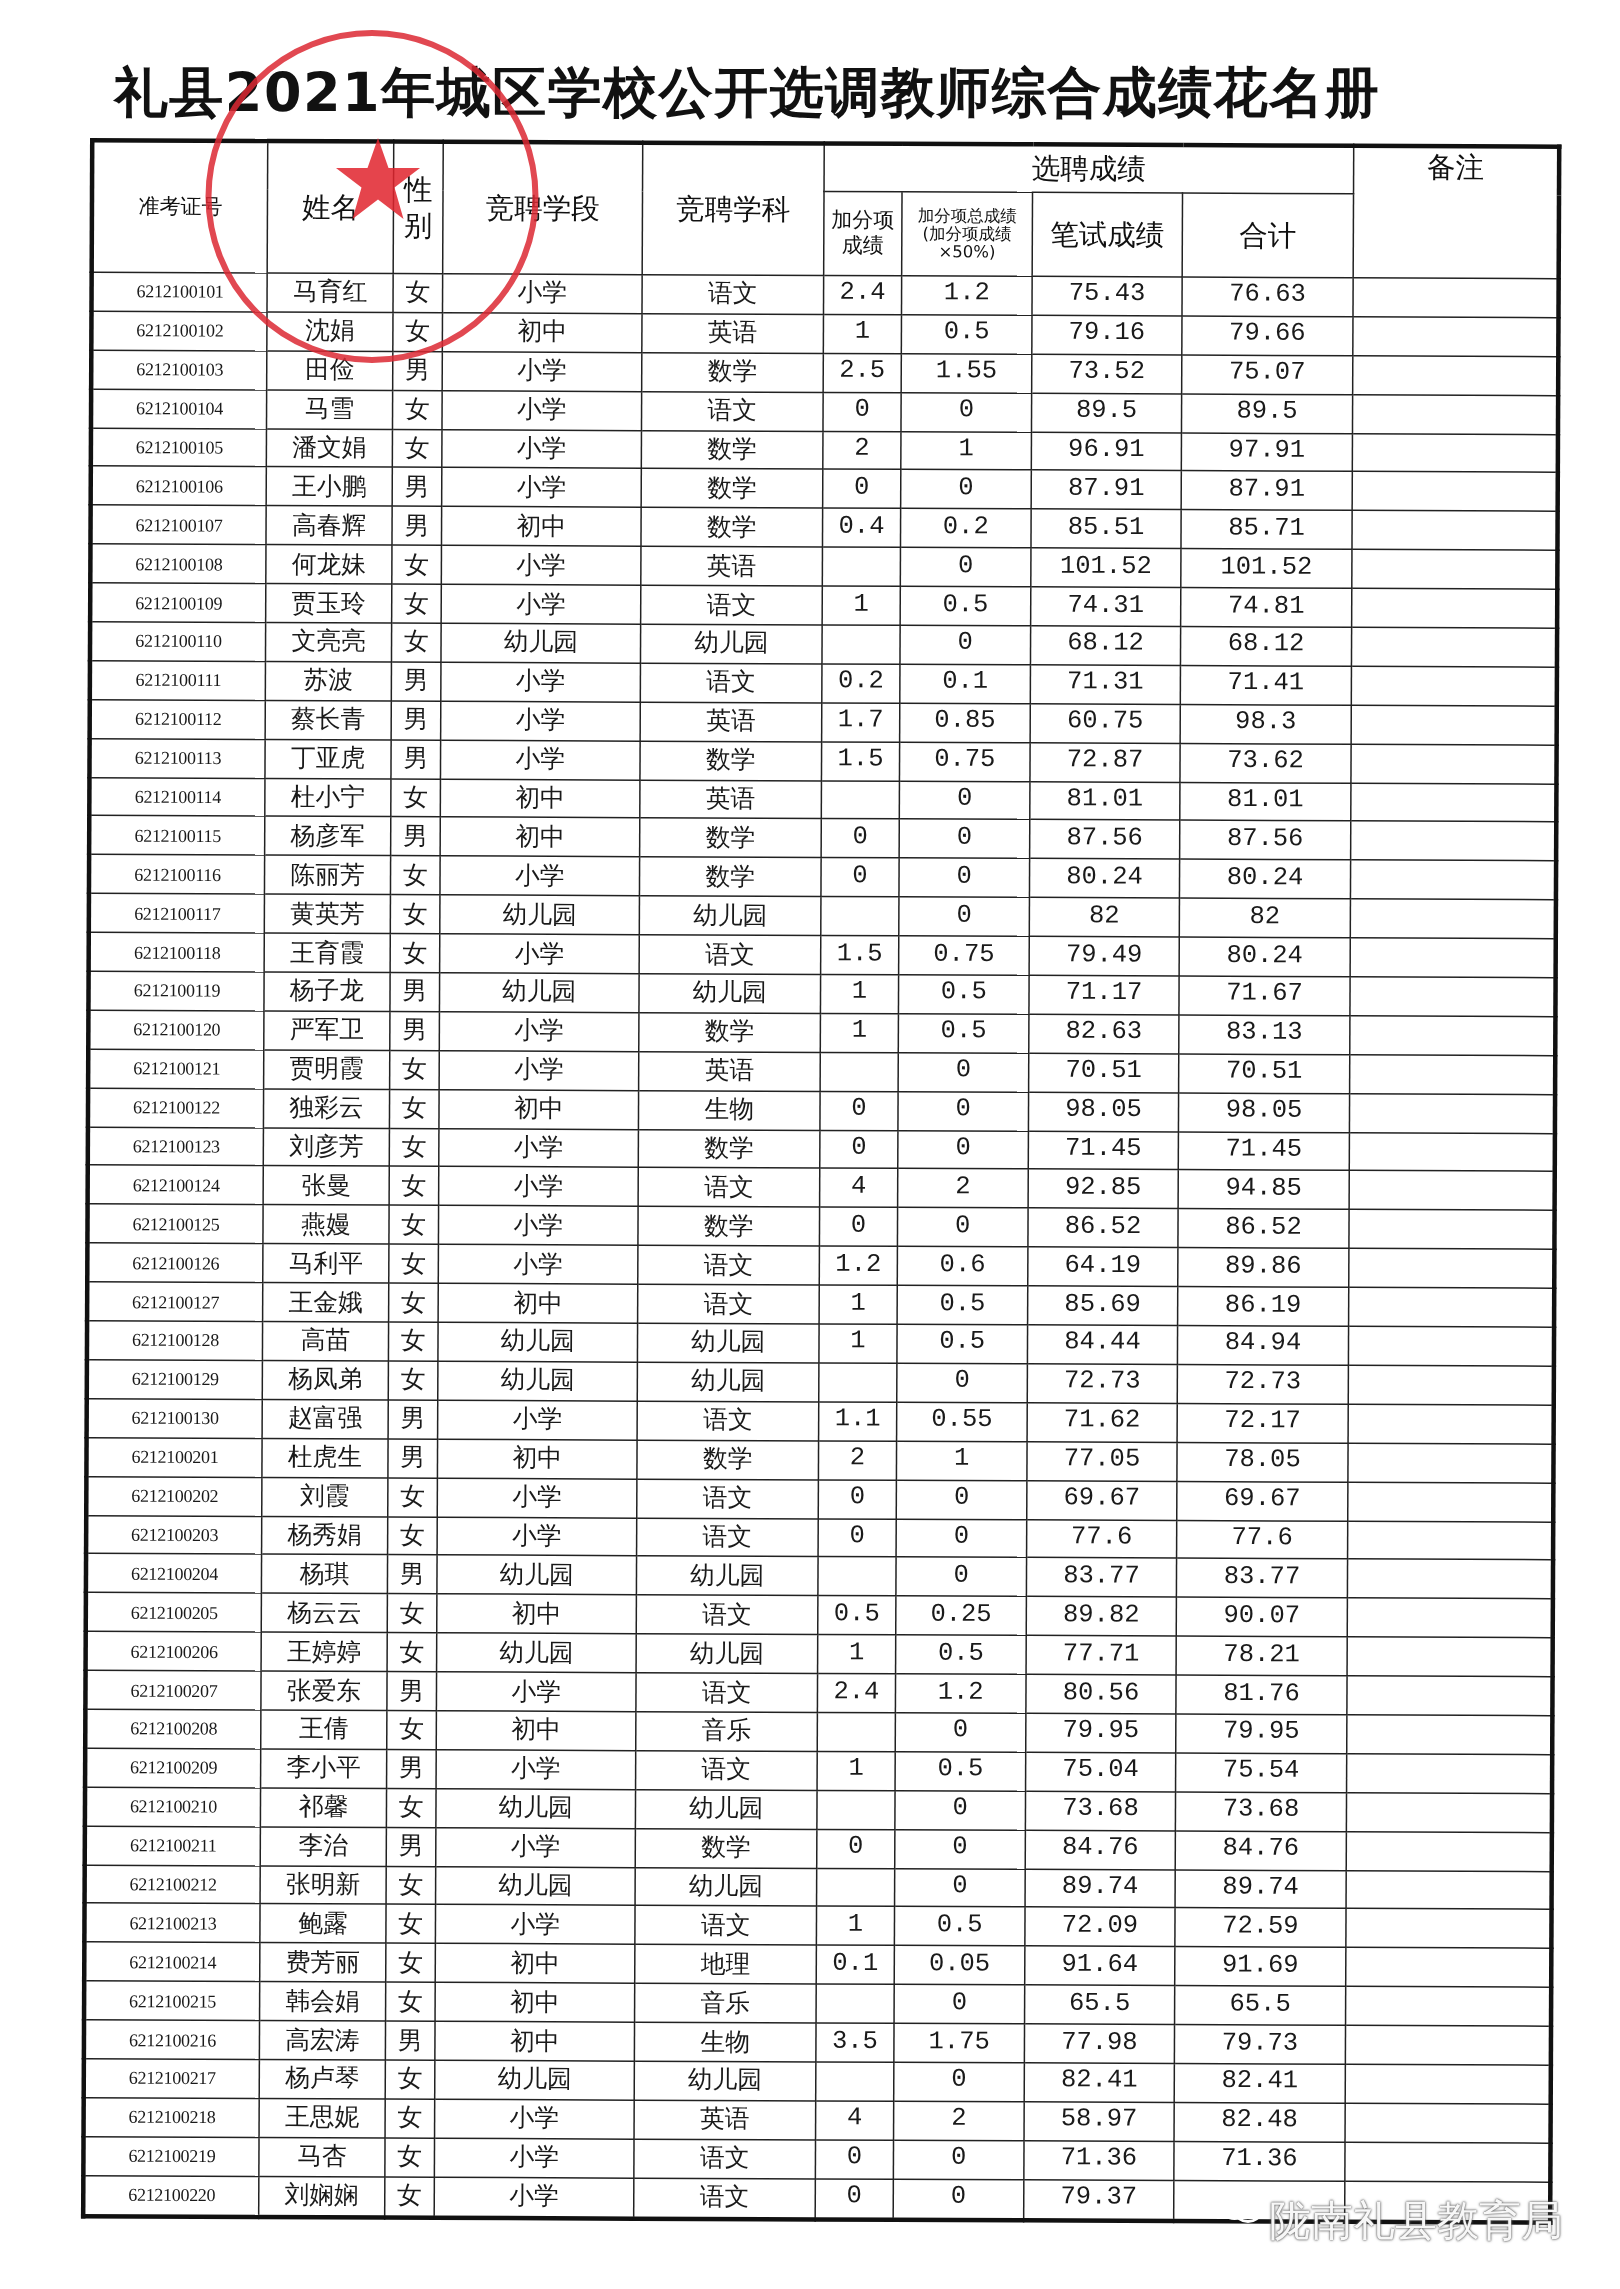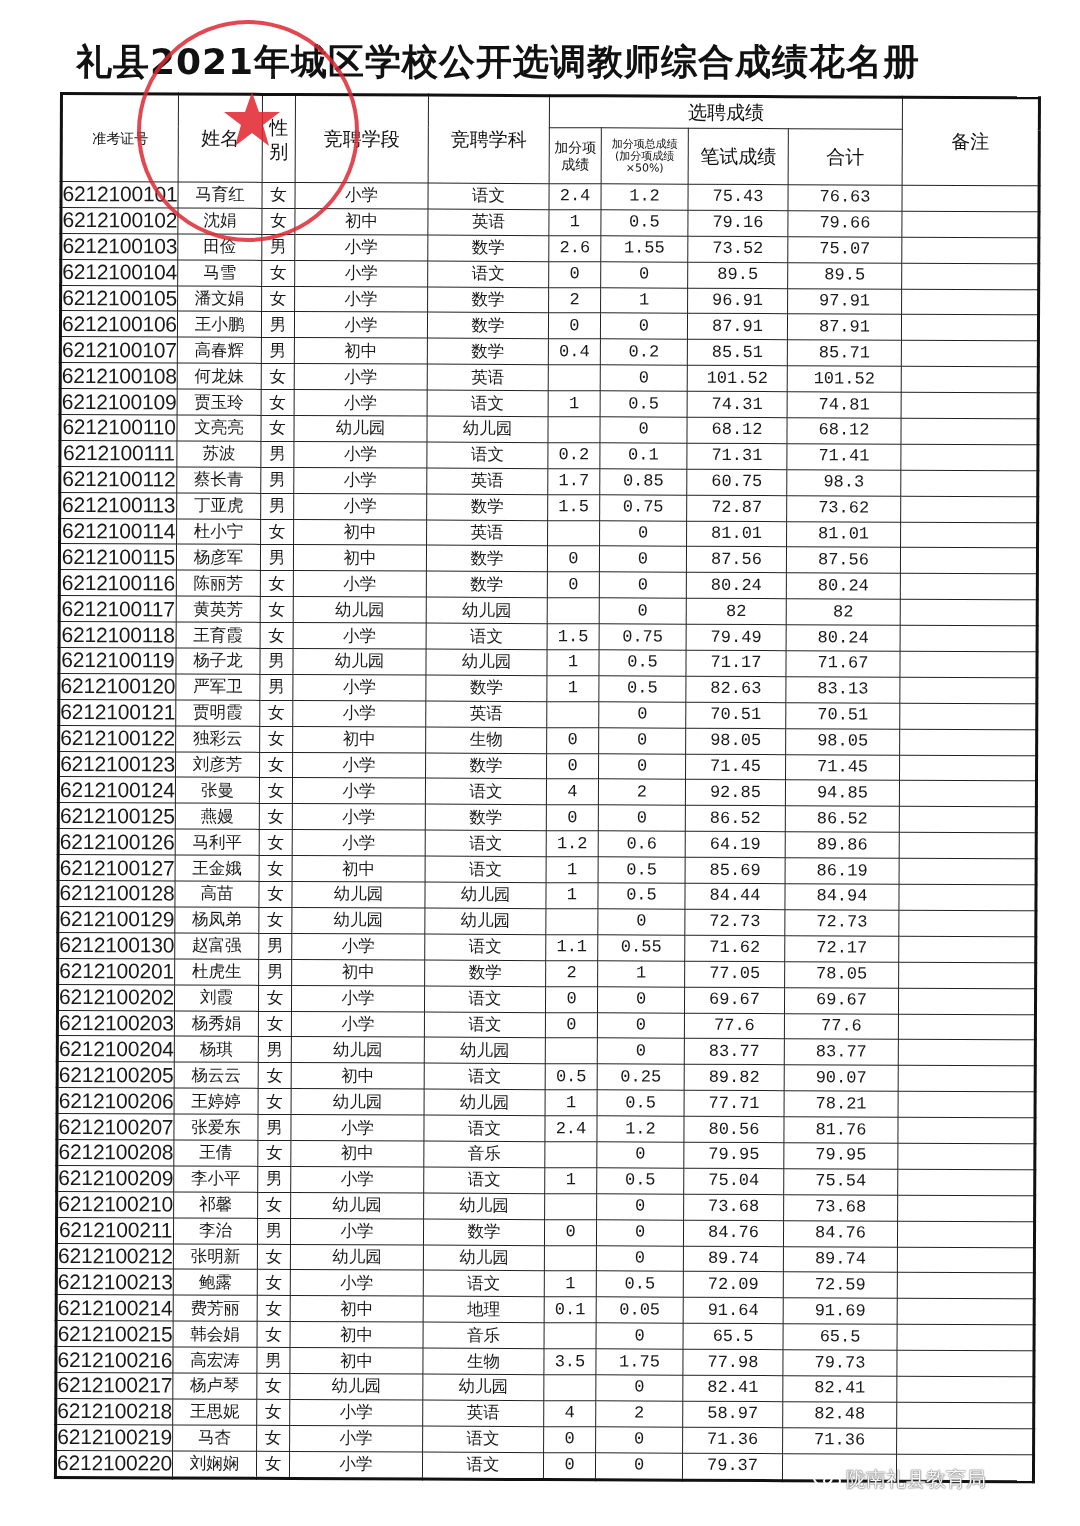--- a/index.html
+++ b/index.html
@@ -19,37 +19,37 @@
   table { border-collapse: collapse; width: 978px; table-layout: fixed; }
   td, th {
     border: 1.5px solid #222; padding: 0; text-align: center; vertical-align: middle;
     font-weight: normal; white-space: nowrap; overflow: hidden;
   }
   table { border: 3px solid #111; }
   th { font-family: "DejaVu Sans", "Liberation Sans", sans-serif; font-size: 19px; color: #111; }
   th.small { font-size: 14px; line-height: 17px; }
   th.tiny { font-size: 11px; line-height: 12px; }
   tbody td { height: 24.9px; font-size: 17px; line-height: 18px; }
-  td.id { font-family: Liberation Sans, sans-serif; font-size: 21px; letter-spacing: -0.2px; margin-left: 16px; }
+  td.id { font-family: Liberation Serif, serif; font-size: 12px; letter-spacing: -0.2px; margin-left: 16px; }
   td.cn { font-family: "DejaVu Sans", "Liberation Sans", sans-serif; font-size: 16.5px; }
   td.num { font-family: "Liberation Mono", monospace; font-size: 17px; }
   .stamp {
     position: absolute; left: 137px; top: 20px; width: 222px; height: 222px;
     border: 4px solid rgba(220,40,50,0.85); border-radius: 50%;
     pointer-events: none; box-sizing: border-box;
   }
   .stamp-star {
     position: absolute; left: 86px; top: 58px; width: 60px; height: 60px;
     pointer-events: none;
   }
   .watermark {
     position: absolute; left: 812px; top: 1462px; height: 34px;
-    display: flex; align-items: center; gap: 4px;
+    display: flex; gap: 4px;
     color: rgba(255,255,255,0.95);
-    font-family: "DejaVu Sans", "Liberation Sans", sans-serif; font-size: 20px;
+    font-family: "DejaVu Sans", "Liberation Sans", sans-serif; font-size: 28px;
     text-shadow: 0 0 2px #666, 0 0 1px #444;
   }
   .wm-icon { width: 30px; height: 22px; }
 </style>
 </head>
 <body>
 
 <div class="title">礼县2021年城区学校公开选调教师综合成绩花名册</div>
 
 <div class="sheet">
@@ -67,21 +67,21 @@
         <col style="width:137px">
     </colgroup>
     <thead>
       <tr style="height:32px">
         <th rowspan="2" class="small">准考证号</th>
         <th rowspan="2">姓名</th>
         <th rowspan="2" style="white-space:normal;line-height:24px">性别</th>
         <th rowspan="2">竞聘学段</th>
         <th rowspan="2">竞聘学科</th>
         <th colspan="4">选聘成绩</th>
-        <th rowspan="2" style="vertical-align:top;padding-top:30px">备注</th>
+        <th rowspan="2" style="vertical-align:top;">备注</th>
       </tr>
       <tr style="height:56px">
         <th class="small" style="white-space:normal">加分项成绩</th>
         <th class="tiny" style="white-space:normal">
           <div>加分项总成绩</div>
           <div>(加分项成绩×50%)</div>
         </th>
         <th>笔试成绩</th>
         <th>合计</th>
       </tr>
@@ -110,21 +110,21 @@
           <td class="num">79.16</td>
           <td class="num">79.66</td>
           <td class="cn"></td>
         </tr>
         <tr>
           <td class="id">6212100103</td>
           <td class="cn">田俭</td>
           <td class="cn">男</td>
           <td class="cn">小学</td>
           <td class="cn">数学</td>
-          <td class="num">2.6</td>
+          <td class="num">2.5</td>
           <td class="num">1.55</td>
           <td class="num">73.52</td>
           <td class="num">75.07</td>
           <td class="cn"></td>
         </tr>
         <tr>
           <td class="id">6212100104</td>
           <td class="cn">马雪</td>
           <td class="cn">女</td>
           <td class="cn">小学</td>

